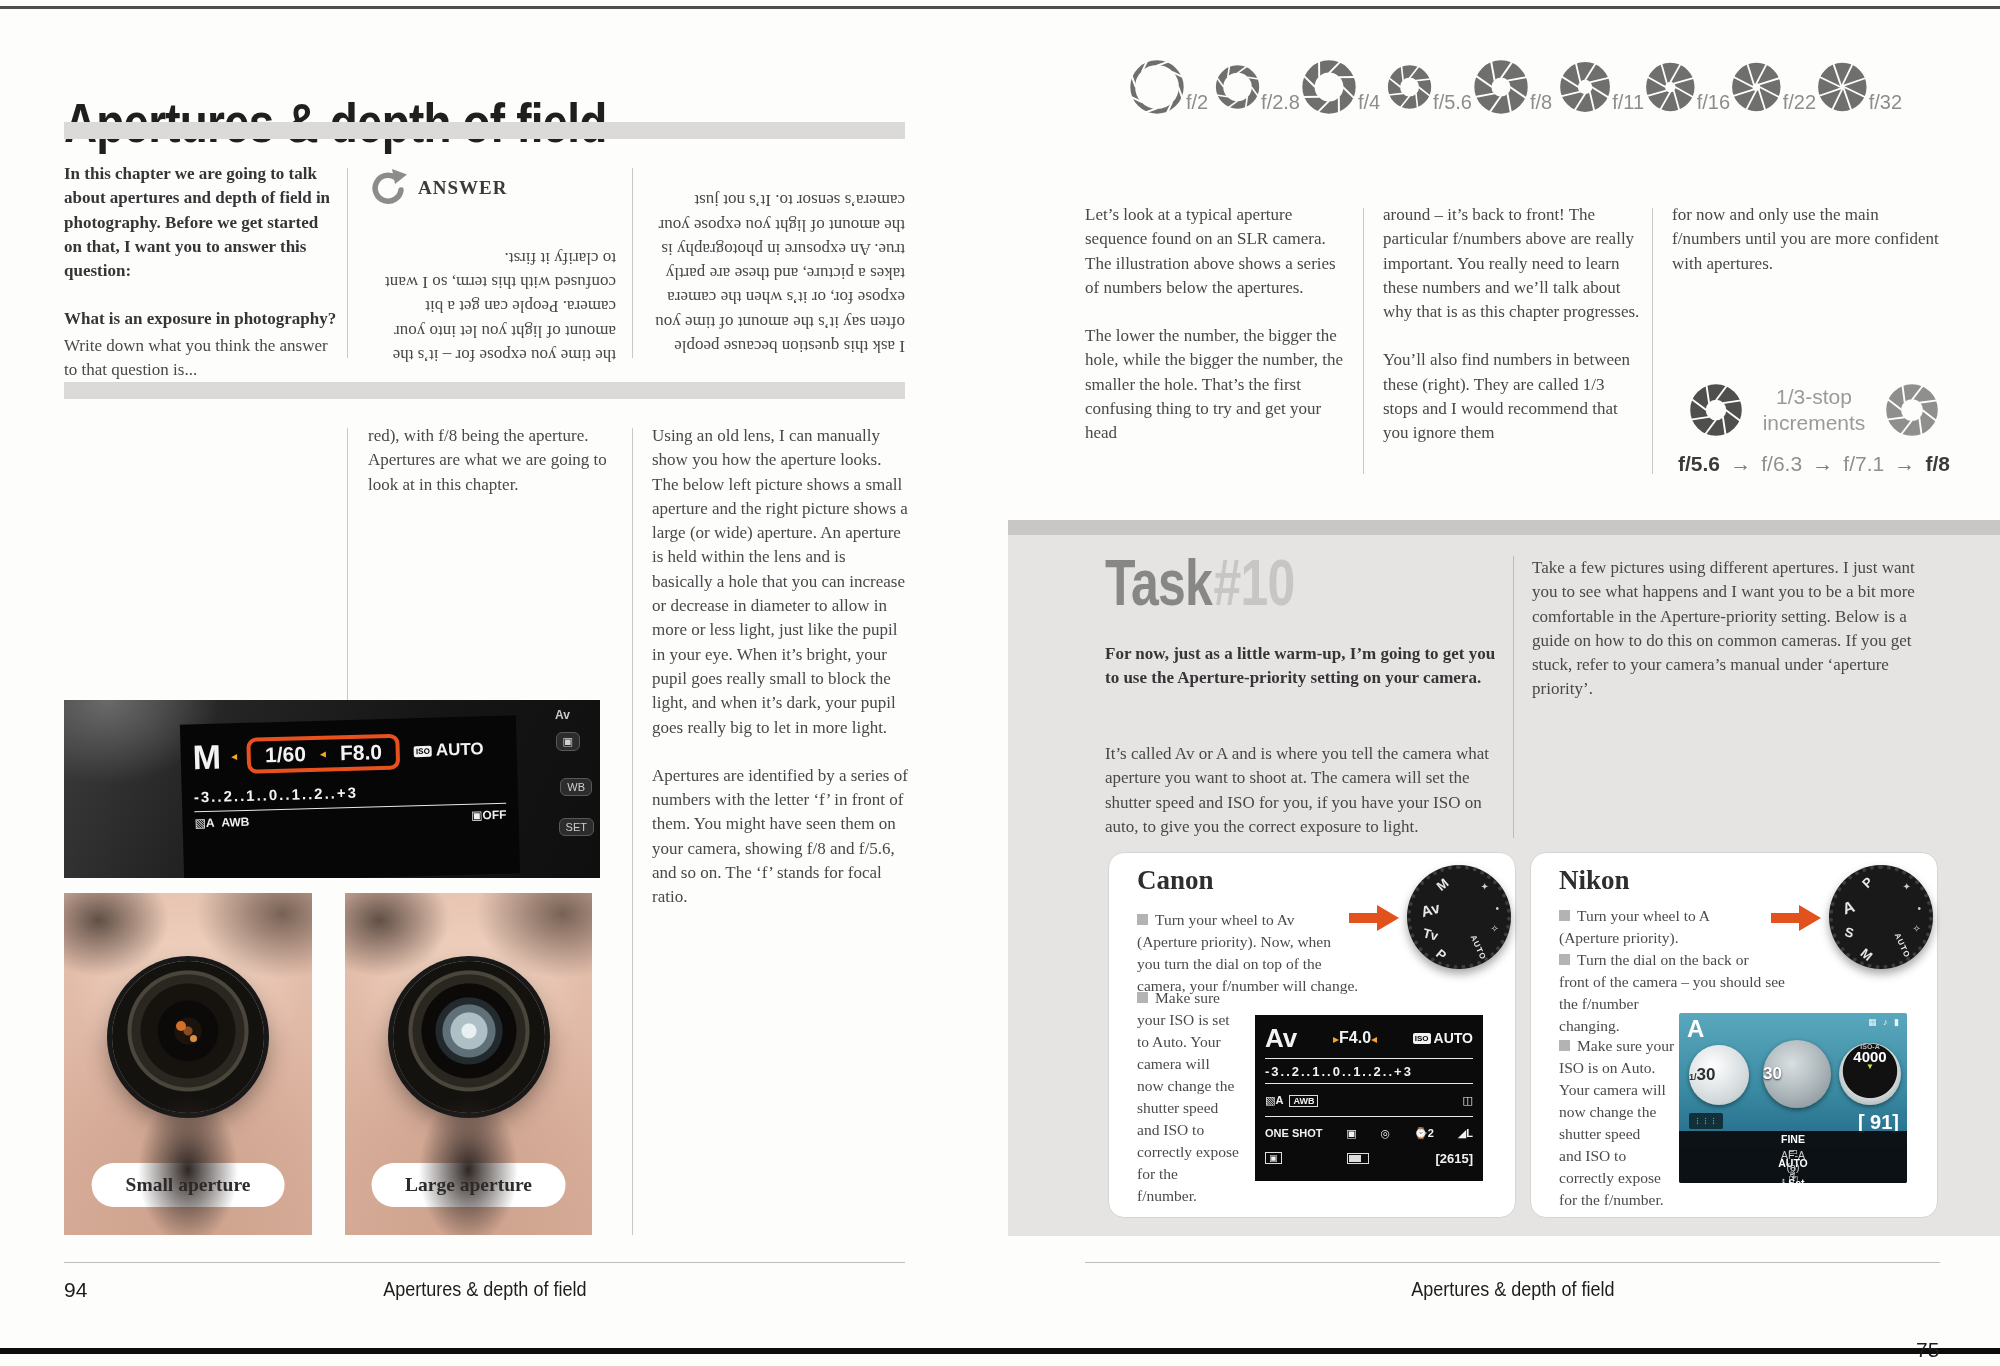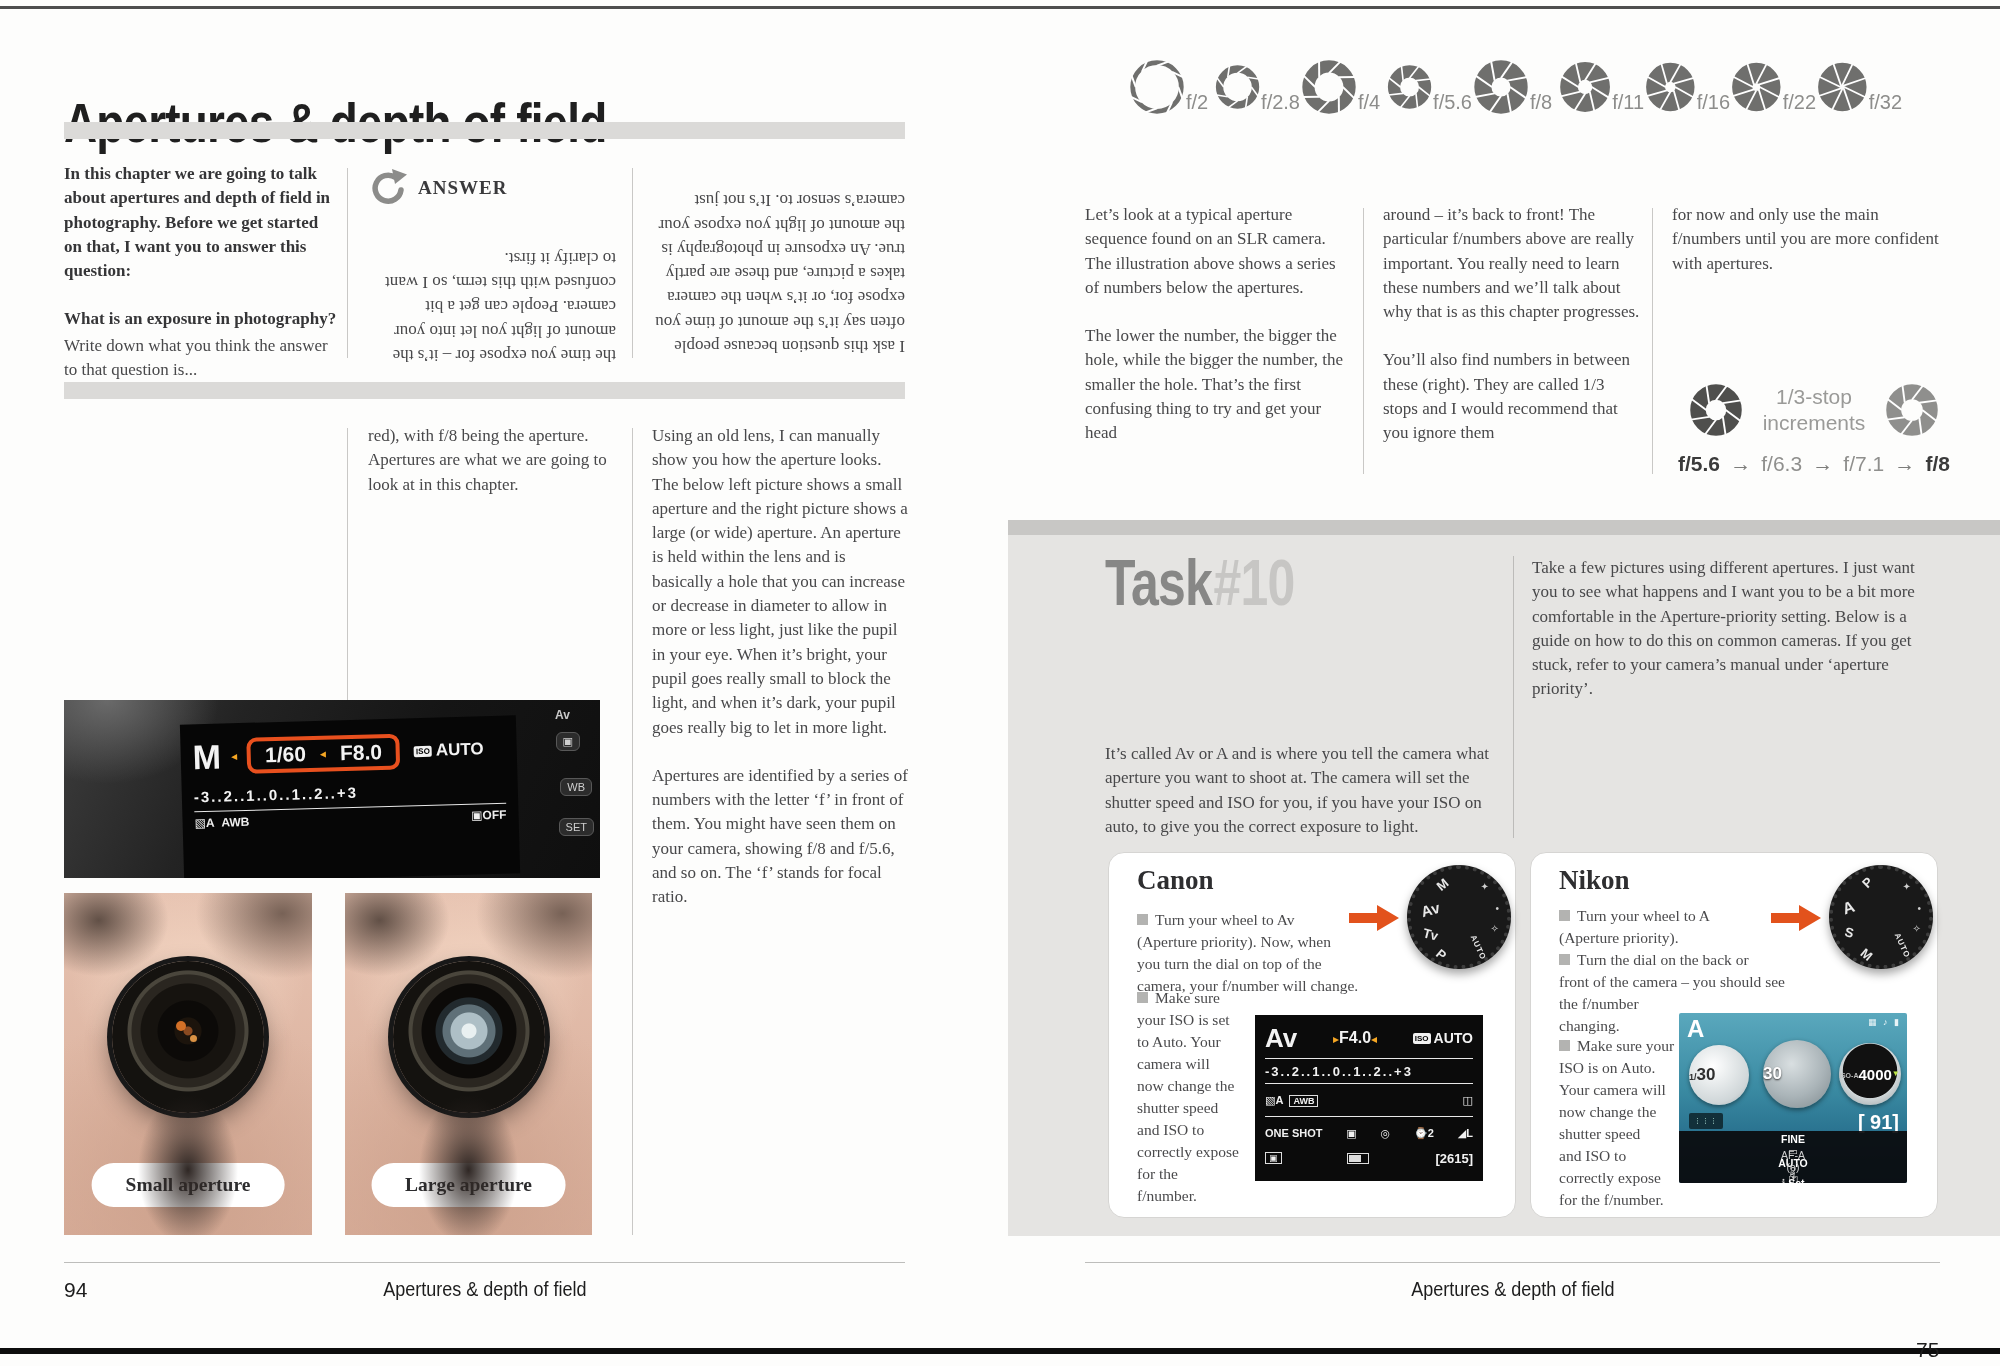--- a/index.html
+++ b/index.html
@@ -97,21 +97,21 @@
         background:linear-gradient(180deg,#5aa8bd 0%,#3a8aa2 45%,#2a7390 70%,#1f607c 100%);
         font-family:"Liberation Sans","DejaVu Sans",sans-serif;color:#fff;overflow:hidden;border-radius:2px;}
   .nlcd .nmode{position:absolute;left:8px;top:2px;font-size:24px;font-weight:700;}
   .nlcd .nicons{position:absolute;right:6px;top:4px;font-size:9px;color:#e9f4f7;letter-spacing:2px;}
   .ncirc{position:absolute;border-radius:50%;display:flex;align-items:center;justify-content:flex-start;}
   .nc1{left:10px;top:32px;width:60px;height:60px;background:radial-gradient(circle at 40% 35%,#ffffff,#cfd6d8 70%,#9aa4a8);
        color:#2e2e2e;font-size:17px;font-weight:700;box-shadow:0 2px 4px rgba(0,0,0,.4);}
   .nc2{left:84px;top:27px;width:68px;height:68px;background:radial-gradient(circle at 42% 35%,#d9dfe1,#aab4b8 55%,#7d888d);
        color:#fff;font-size:17px;font-weight:700;text-shadow:0 1px 2px #333;box-shadow:0 2px 5px rgba(0,0,0,.45);}
   .nc3{left:160px;top:30px;width:62px;height:62px;background:radial-gradient(circle at 50% 45%,#111 0 58%,#cfd6d8 60%,#8d979b);
-       color:#fff;font-size:15px;font-weight:700;box-shadow:0 2px 4px rgba(0,0,0,.4);}
+       color:#fff;font-size:15px;font-weight:700;flex-direction:column;box-shadow:0 2px 4px rgba(0,0,0,.4);}
   .nc3 .iso-a{font-size:7px;color:#bbb;margin-bottom:-2px;}
   .nmark{font-size:8px;line-height:4px;}
   .nframes{position:absolute;right:8px;top:98px;font-size:20px;font-weight:700;}
   .naf{position:absolute;left:10px;top:100px;width:34px;height:16px;background:#12303a;border-radius:2px;
        color:#cfe;font-size:7px;text-align:center;line-height:16px;letter-spacing:1px;}
   .nbar{position:absolute;left:0;right:0;bottom:0;height:52px;background:rgba(10,10,12,.92);
         font-size:10.5px;font-weight:700;padding:2px 6px;box-sizing:border-box;}
   .nbar .nr{display:flex;justify-content:space-between;align-items:center;height:16px;flex-direction:column;}
   .nbar .dim{color:#cfcfcf;font-weight:400;}
   
@@ -425,20 +425,21 @@
     <span>f/7.1</span>
     <span class="arr">→</span>
     <span class="strong">f/8</span>
   </div>
 
   <div class="panel"></div>
   <div class="panel-top"></div>
   <div class="task-t">
     <span><span class="t1">Task</span><span class="t2">#10</span></span>
   </div>
+  <div class="task-bold">For now, just as a little warm-up, I’m going to get you to use the Aperture-priority setting on your camera.</div>
   <div class="task-body">It’s called Av or A and is where you tell the camera what aperture you want to shoot at. The camera will set the shutter speed and ISO for you, if you have your ISO on auto, to give you the correct exposure to light.</div>
   <div class="task-vr"></div>
   <div class="task-right">Take a few pictures using different apertures. I just want you to see what happens and I want you to be a bit more comfortable in the Aperture-priority setting. Below is a guide on how to do this on common cameras. If you get stuck, refer to your camera’s manual under ‘aperture priority’.</div>
 
   <div class="card" style="left:1108px;">
     <h3>Canon</h3>
     <p class="b" style="left:28px;top:56px;width:306px;">Turn your wheel to Av
 (Aperture priority). Now, when
 you turn the dial on top of the
 camera, your f/number will change.</p>

